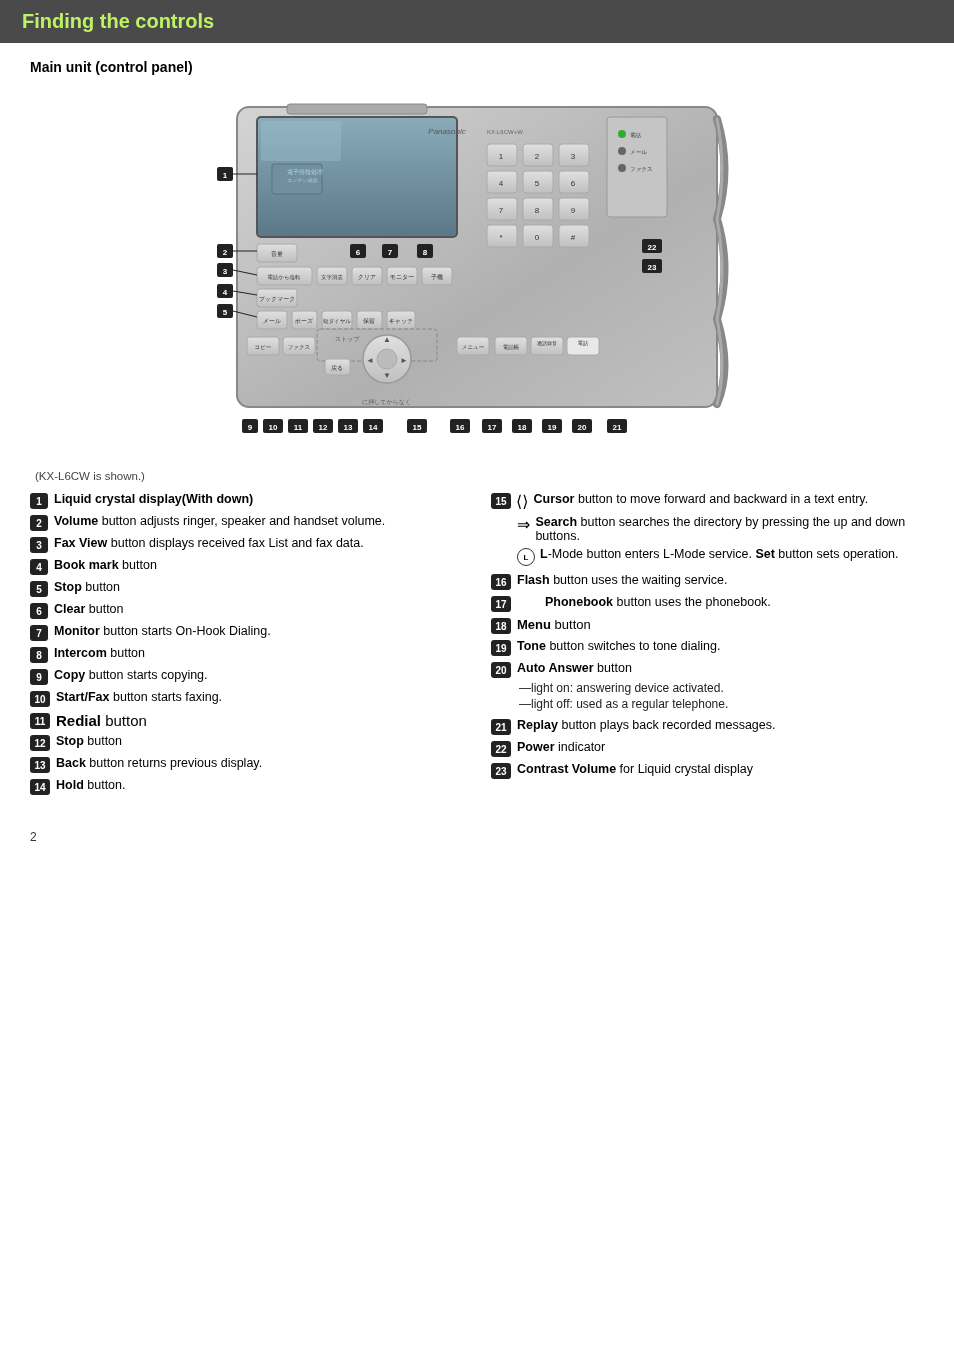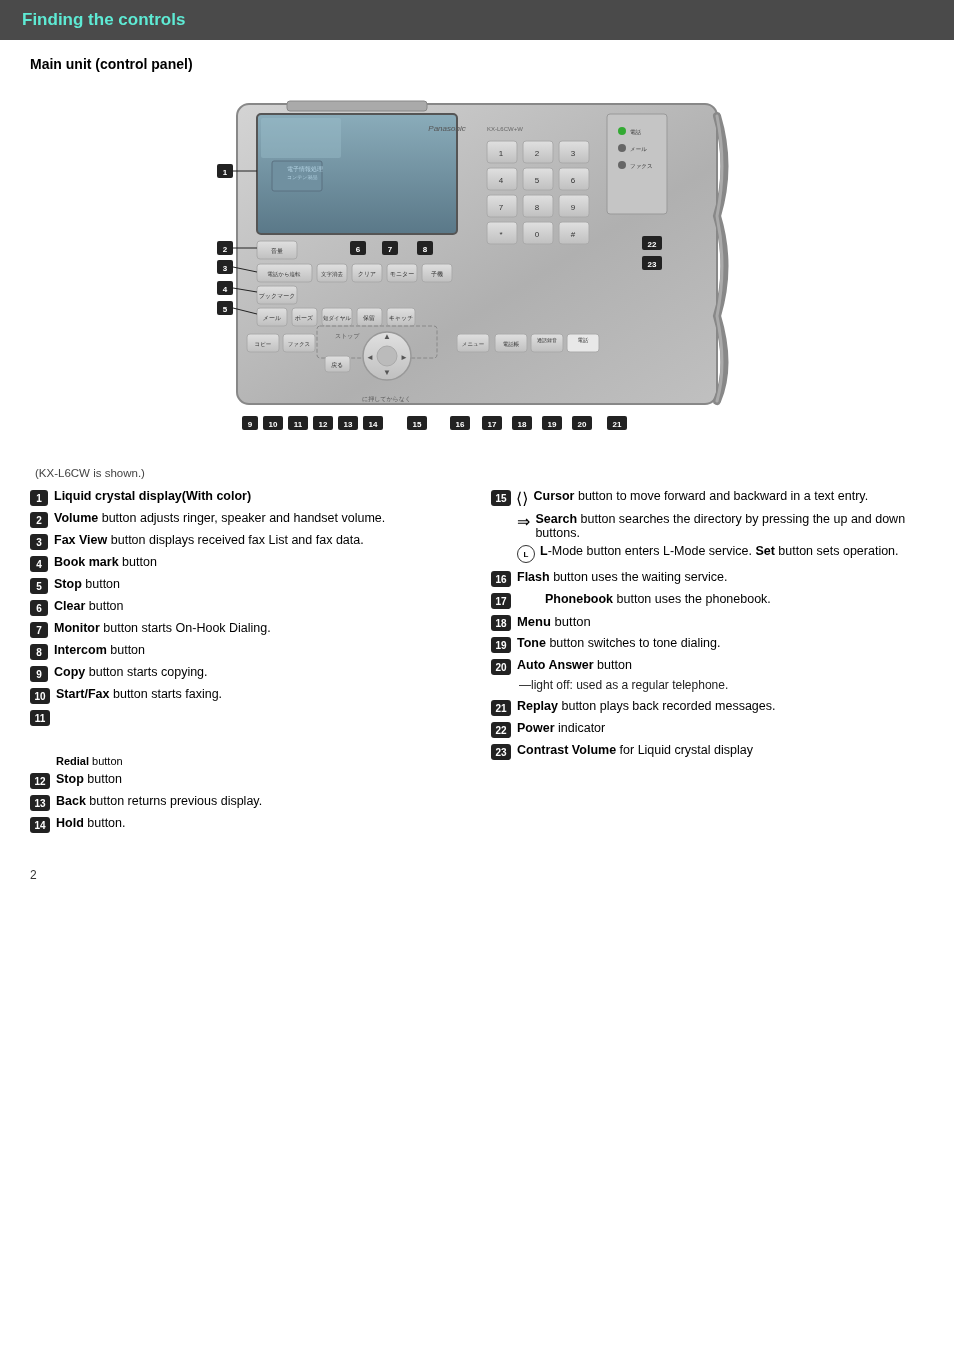--- a/index.html
+++ b/index.html
@@ -15,21 +15,21 @@
     
     .diagram-svg {
       display: block;
       margin: 0 auto;
     }
   </style>
 </head>
 <body>
 
 <div style="background:#4a4a4a; padding:10px 22px; margin-bottom:0;">
-  <h1 style="color:#5eead4; font-family:Arial,sans-serif; font-size:17px; font-weight:bold;">Finding the controls</h1>
+  <h1 style="color:#bef264; font-family:Arial,sans-serif; font-size:20px; font-weight:bold;">Finding the controls</h1>
 </div>
 
 <div style="padding:16px 30px 20px 30px; font-family:Arial,sans-serif;">
 
   <h2 style="font-size:14px; font-weight:bold; margin-bottom:14px;">Main unit (control panel)</h2>
 
   <div style="display:flex; justify-content:center; margin-bottom:6px;">
     <svg class="diagram-svg" width="580" height="375" viewBox="0 0 580 375" xmlns="http://www.w3.org/2000/svg">
 
       <rect x="50" y="18" width="480" height="300" rx="12" ry="12" fill="url(#bodyGrad)" stroke="#888" stroke-width="2"></rect>
@@ -235,21 +235,21 @@
 
   <p style="font-size:11.5px; color:#444; margin-bottom:10px; margin-left:5px;">(KX-L6CW is shown.)</p>
 
   <div style="display:grid; grid-template-columns:1fr 1fr; gap:0 28px; align-items:start;">
 
     <div>
       <ul style="list-style:none;">
 
         <li style="display:flex; align-items:flex-start; margin-bottom:5px;">
           <span style="background:#222; color:#fff; font-size:10px; font-weight:bold; border-radius:3px; min-width:18px; height:16px; display:inline-flex; align-items:center; justify-content:center; padding:0 3px; margin-right:6px; flex-shrink:0; margin-top:1px;">1</span>
-          <span style="font-size:12.5px;"><b>Liquid crystal display(With color)</b></span>
+          <span style="font-size:12.5px;"><b>Liquid crystal display(With down)</b></span>
         </li>
 
         <li style="display:flex; align-items:flex-start; margin-bottom:5px;">
           <span style="background:#222; color:#fff; font-size:10px; font-weight:bold; border-radius:3px; min-width:18px; height:16px; display:inline-flex; align-items:center; justify-content:center; padding:0 3px; margin-right:6px; flex-shrink:0; margin-top:1px;">2</span>
           <span style="font-size:12.5px;text-align:center;"><b>Volume</b> button adjusts ringer, speaker and handset volume.</span>
         </li>
 
         <li style="display:flex; align-items:flex-start; margin-bottom:5px;">
           <span style="background:#222; color:#fff; font-size:10px; font-weight:bold; border-radius:3px; min-width:18px; height:16px; display:inline-flex; align-items:center; justify-content:center; padding:0 3px; margin-right:6px; flex-shrink:0; margin-top:1px;">3</span>
           <span style="font-size:12.5px;"><b>Fax View</b>  button displays received fax List and fax data.</span>
@@ -285,21 +285,21 @@
           <span style="font-size:12.5px;"><b>Copy</b> button starts copying.</span>
         </li>
 
         <li style="display:flex; align-items:flex-start; margin-bottom:5px;">
           <span style="background:#222; color:#fff; font-size:10px; font-weight:bold; border-radius:3px; min-width:20px; height:16px; display:inline-flex; align-items:center; justify-content:center; padding:0 3px; margin-right:6px; flex-shrink:0; margin-top:1px;">10</span>
           <span style="font-size:12.5px;"><b>Start/Fax</b> button starts faxing.</span>
         </li>
 
         <li style="display:flex; align-items:flex-start; margin-bottom:5px;">
           <span style="background:#222; color:#fff; font-size:10px; font-weight:bold; border-radius:3px; min-width:20px; height:16px; display:inline-flex; align-items:center; justify-content:center; padding:0 3px; margin-right:6px; flex-shrink:0; margin-top:1px;">11</span>
-          <span style="font-size:11px;margin-top:46px;"><b>Redial</b> button</span>
+          <span style="font-size:15px;"><b>Redial</b> button</span>
         </li>
 
         <li style="display:flex; align-items:flex-start; margin-bottom:5px;">
           <span style="background:#222; color:#fff; font-size:10px; font-weight:bold; border-radius:3px; min-width:20px; height:16px; display:inline-flex; align-items:center; justify-content:center; padding:0 3px; margin-right:6px; flex-shrink:0; margin-top:1px;">12</span>
           <span style="font-size:12.5px;"><b>Stop</b> button</span>
         </li>
 
         <li style="display:flex; align-items:flex-start; margin-bottom:5px;">
           <span style="background:#222; color:#fff; font-size:10px; font-weight:bold; border-radius:3px; min-width:20px; height:16px; display:inline-flex; align-items:center; justify-content:center; padding:0 3px; margin-right:6px; flex-shrink:0; margin-top:1px;">13</span>
           <span style="font-size:12.5px;"><b>Back</b> button returns previous display.</span>
@@ -351,20 +351,21 @@
       <div style="display:flex; align-items:flex-start; margin-bottom:5px;">
         <span style="background:#222; color:#fff; font-size:10px; font-weight:bold; border-radius:3px; min-width:20px; height:16px; display:inline-flex; align-items:center; justify-content:center; padding:0 3px; margin-right:6px; flex-shrink:0; margin-top:1px;">19</span>
         <span style="font-size:12.5px;"><b>Tone</b> button switches to tone dialing.</span>
       </div>
 
       <div style="margin-bottom:7px;">
         <div style="display:flex; align-items:flex-start; margin-bottom:3px;">
           <span style="background:#222; color:#fff; font-size:10px; font-weight:bold; border-radius:3px; min-width:20px; height:16px; display:inline-flex; align-items:center; justify-content:center; padding:0 3px; margin-right:6px; flex-shrink:0; margin-top:1px;">20</span>
           <span style="font-size:12.5px;"><b>Auto Answer</b> button</span>
         </div>
+        <div style="font-size:12px; margin-left:28px; margin-bottom:2px; color:#222;">—light on: answering device activated.</div>
         <div style="font-size:12px; margin-left:28px; margin-bottom:2px; color:#222;">—light off: used as a regular telephone.</div>
       </div>
 
       <div style="display:flex; align-items:flex-start; margin-bottom:5px;">
         <span style="background:#222; color:#fff; font-size:10px; font-weight:bold; border-radius:3px; min-width:20px; height:16px; display:inline-flex; align-items:center; justify-content:center; padding:0 3px; margin-right:6px; flex-shrink:0; margin-top:1px;">21</span>
         <span style="font-size:12.5px;"><b>Replay</b> button plays back recorded messages.</span>
       </div>
 
       <div style="display:flex; align-items:flex-start; margin-bottom:5px;">
         <span style="background:#222; color:#fff; font-size:10px; font-weight:bold; border-radius:3px; min-width:20px; height:16px; display:inline-flex; align-items:center; justify-content:center; padding:0 3px; margin-right:6px; flex-shrink:0; margin-top:1px;">22</span>

